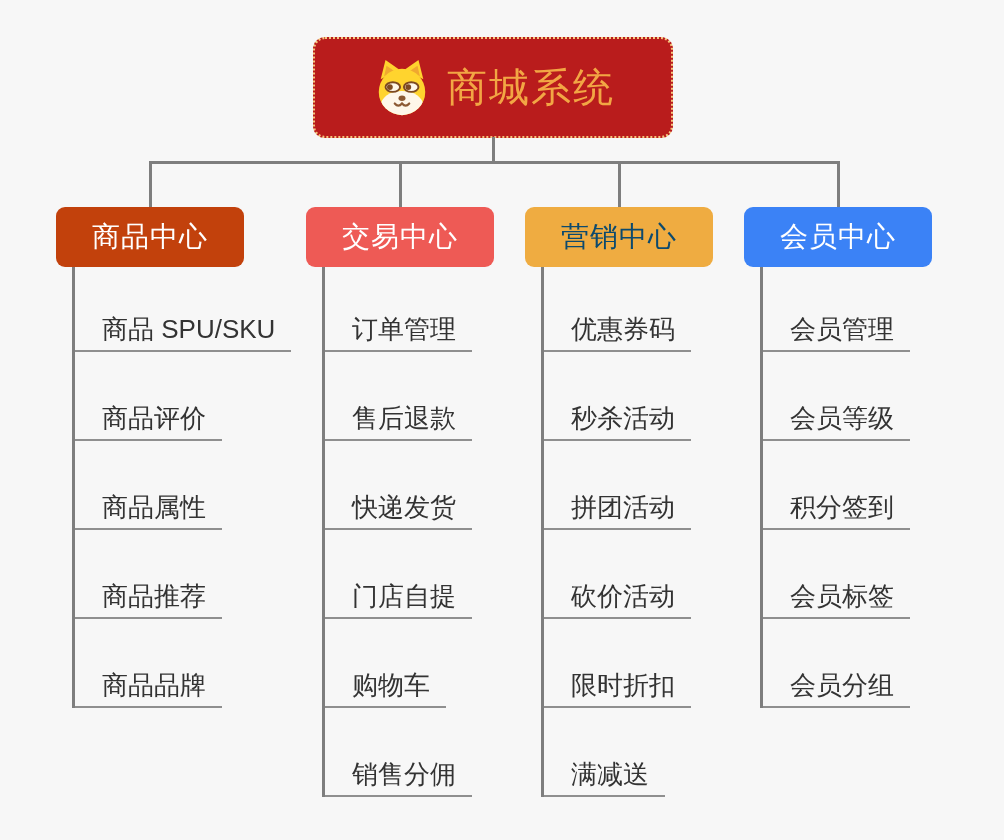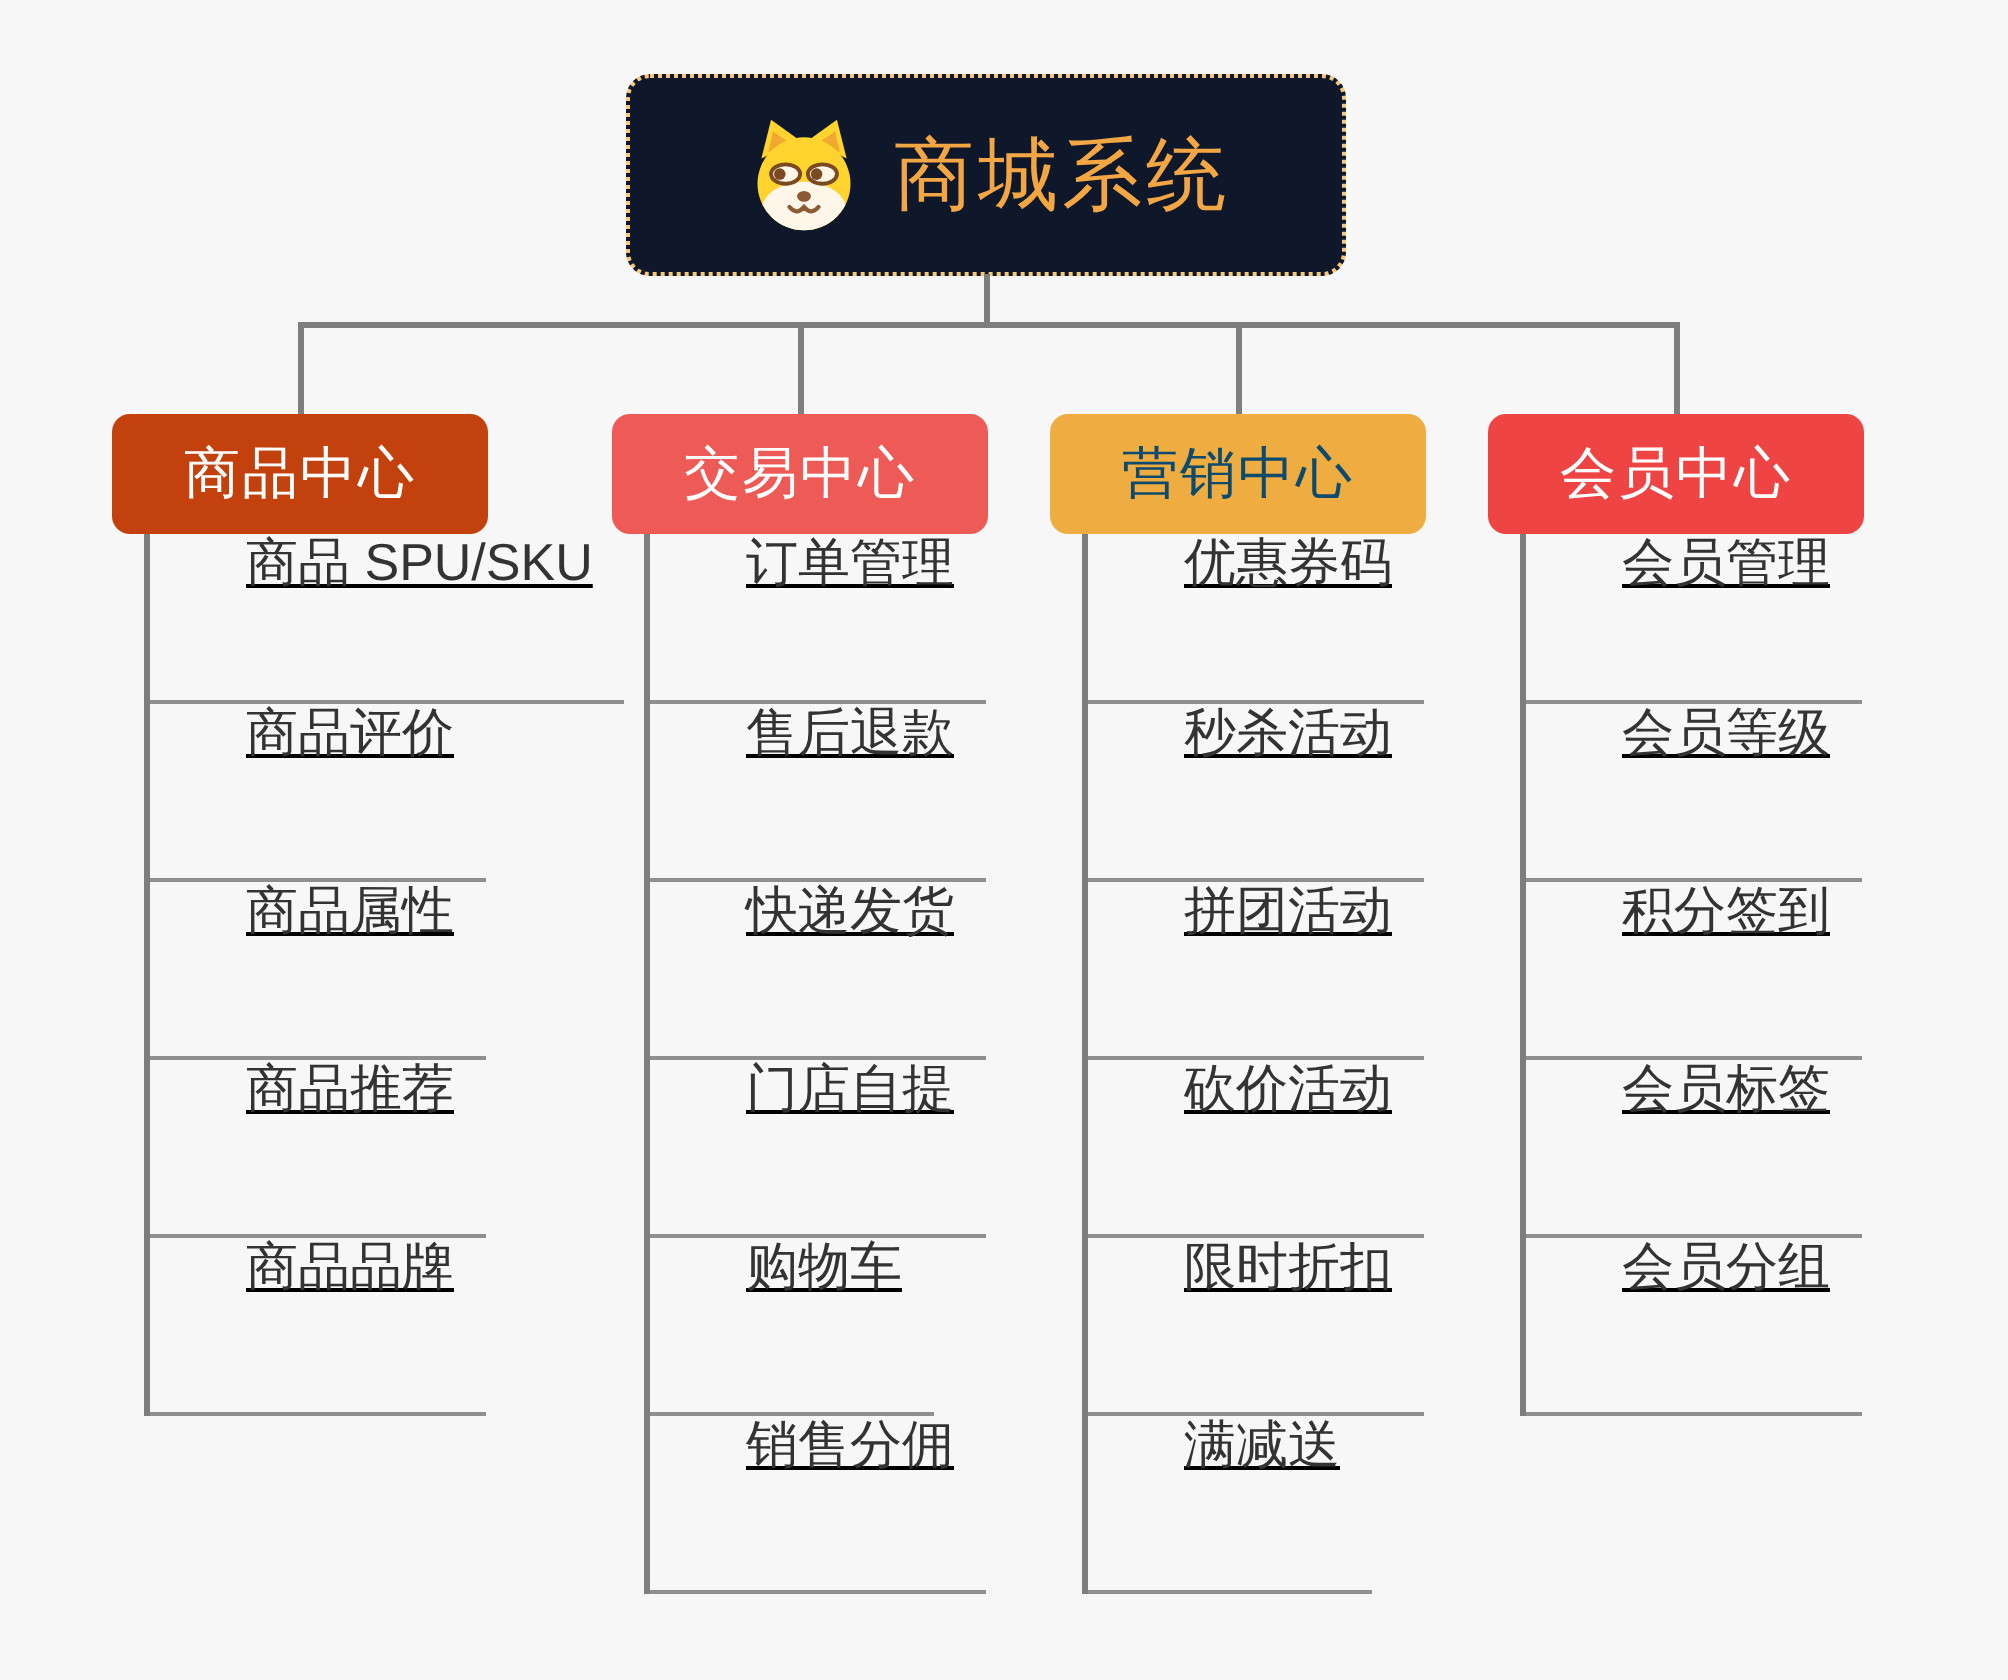--- a/index.html
+++ b/index.html
@@ -10,21 +10,21 @@
     background: var(--bg, #F7F7F7);
     font-family: "Liberation Sans", sans-serif;
     overflow: hidden;
   }
 
   
   #root-node {
     position: absolute;
     left: 313px; top: 37px;
     width: 360px; height: 101px;
-    background: #0f172a;
+    background: #b91c1c;
     border: 2px dotted var(--root-border, #F6C77D);
     border-radius: 12px;
     box-sizing: border-box;
     display: flex;
     align-items: center;
     justify-content: center;
     gap: 14px;
     cursor: pointer;
   }
   #root-title {
@@ -56,27 +56,26 @@
   }
   .children {
     position: absolute;
     left: 16px; top: 60px;
     border-left: 3px solid var(--line, #7E7E7E);
   }
   .child-row {
     height: 89px;
     box-sizing: border-box;
     display: flex;
-    align-items: flex-start;
+    align-items: flex-end;
     width: fit-content;
     border-bottom: 2px solid var(--underline, #8F8F8F);
-    padding: 0 16px 6px 48px;
+    padding: 0 16px 6px 27px;
     white-space: nowrap;
     cursor: pointer;
-    text-decoration: underline;
   }
   .child-row:first-child { height: 85px; }
   .child-label {
     font-size: 26px;
     line-height: 1.1;
     color: var(--child-text, #333333);
   }
 </style>
 </head>
 <body>
@@ -196,21 +195,21 @@
       <span class="child-label">限时折扣</span>
     </div>
 
     <div class="child-row">
       <span class="child-label">满减送</span>
     </div>
   </div>
     </div>
 
     <div class="branch" style="left: 744px;">
-      <div class="branch-header" style="background: #ef4444;">
+      <div class="branch-header" style="background: #3b82f6;">
         <span class="branch-label" style="color: rgb(255, 255, 255);">会员中心</span>
       </div>
       <div class="children">
     <div class="child-row">
       <span class="child-label">会员管理</span>
     </div>
 
     <div class="child-row">
       <span class="child-label">会员等级</span>
     </div>

